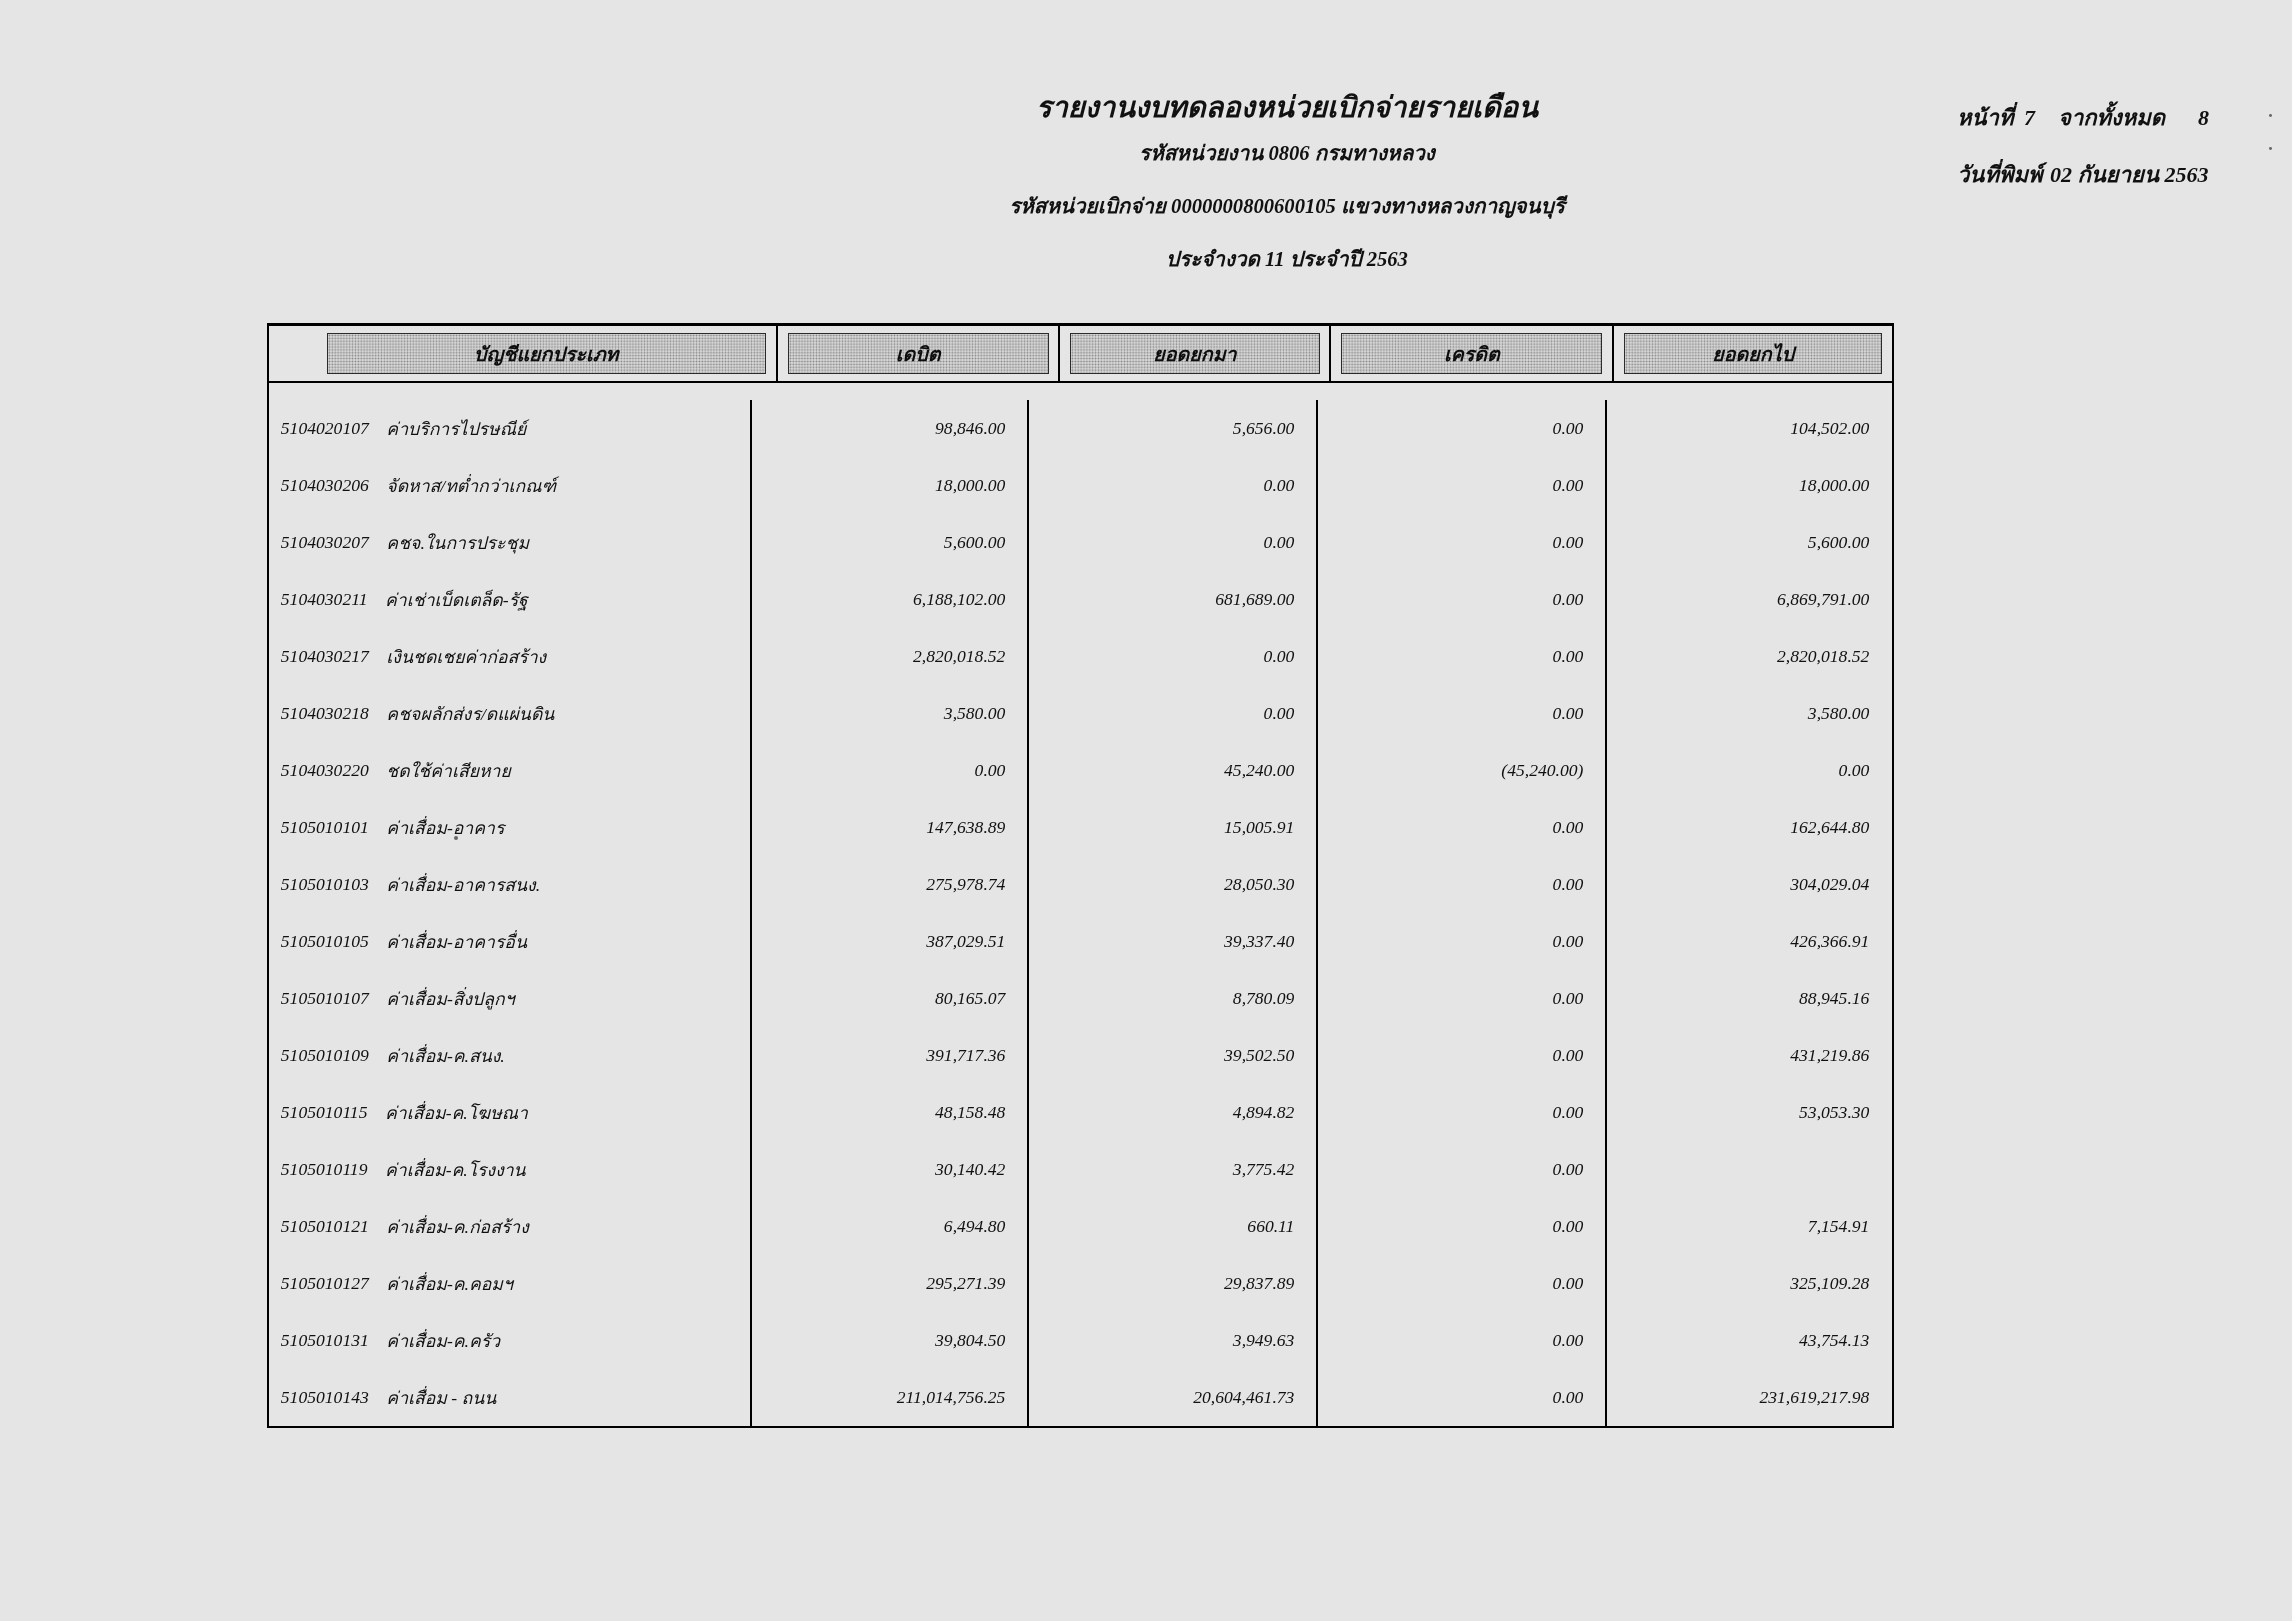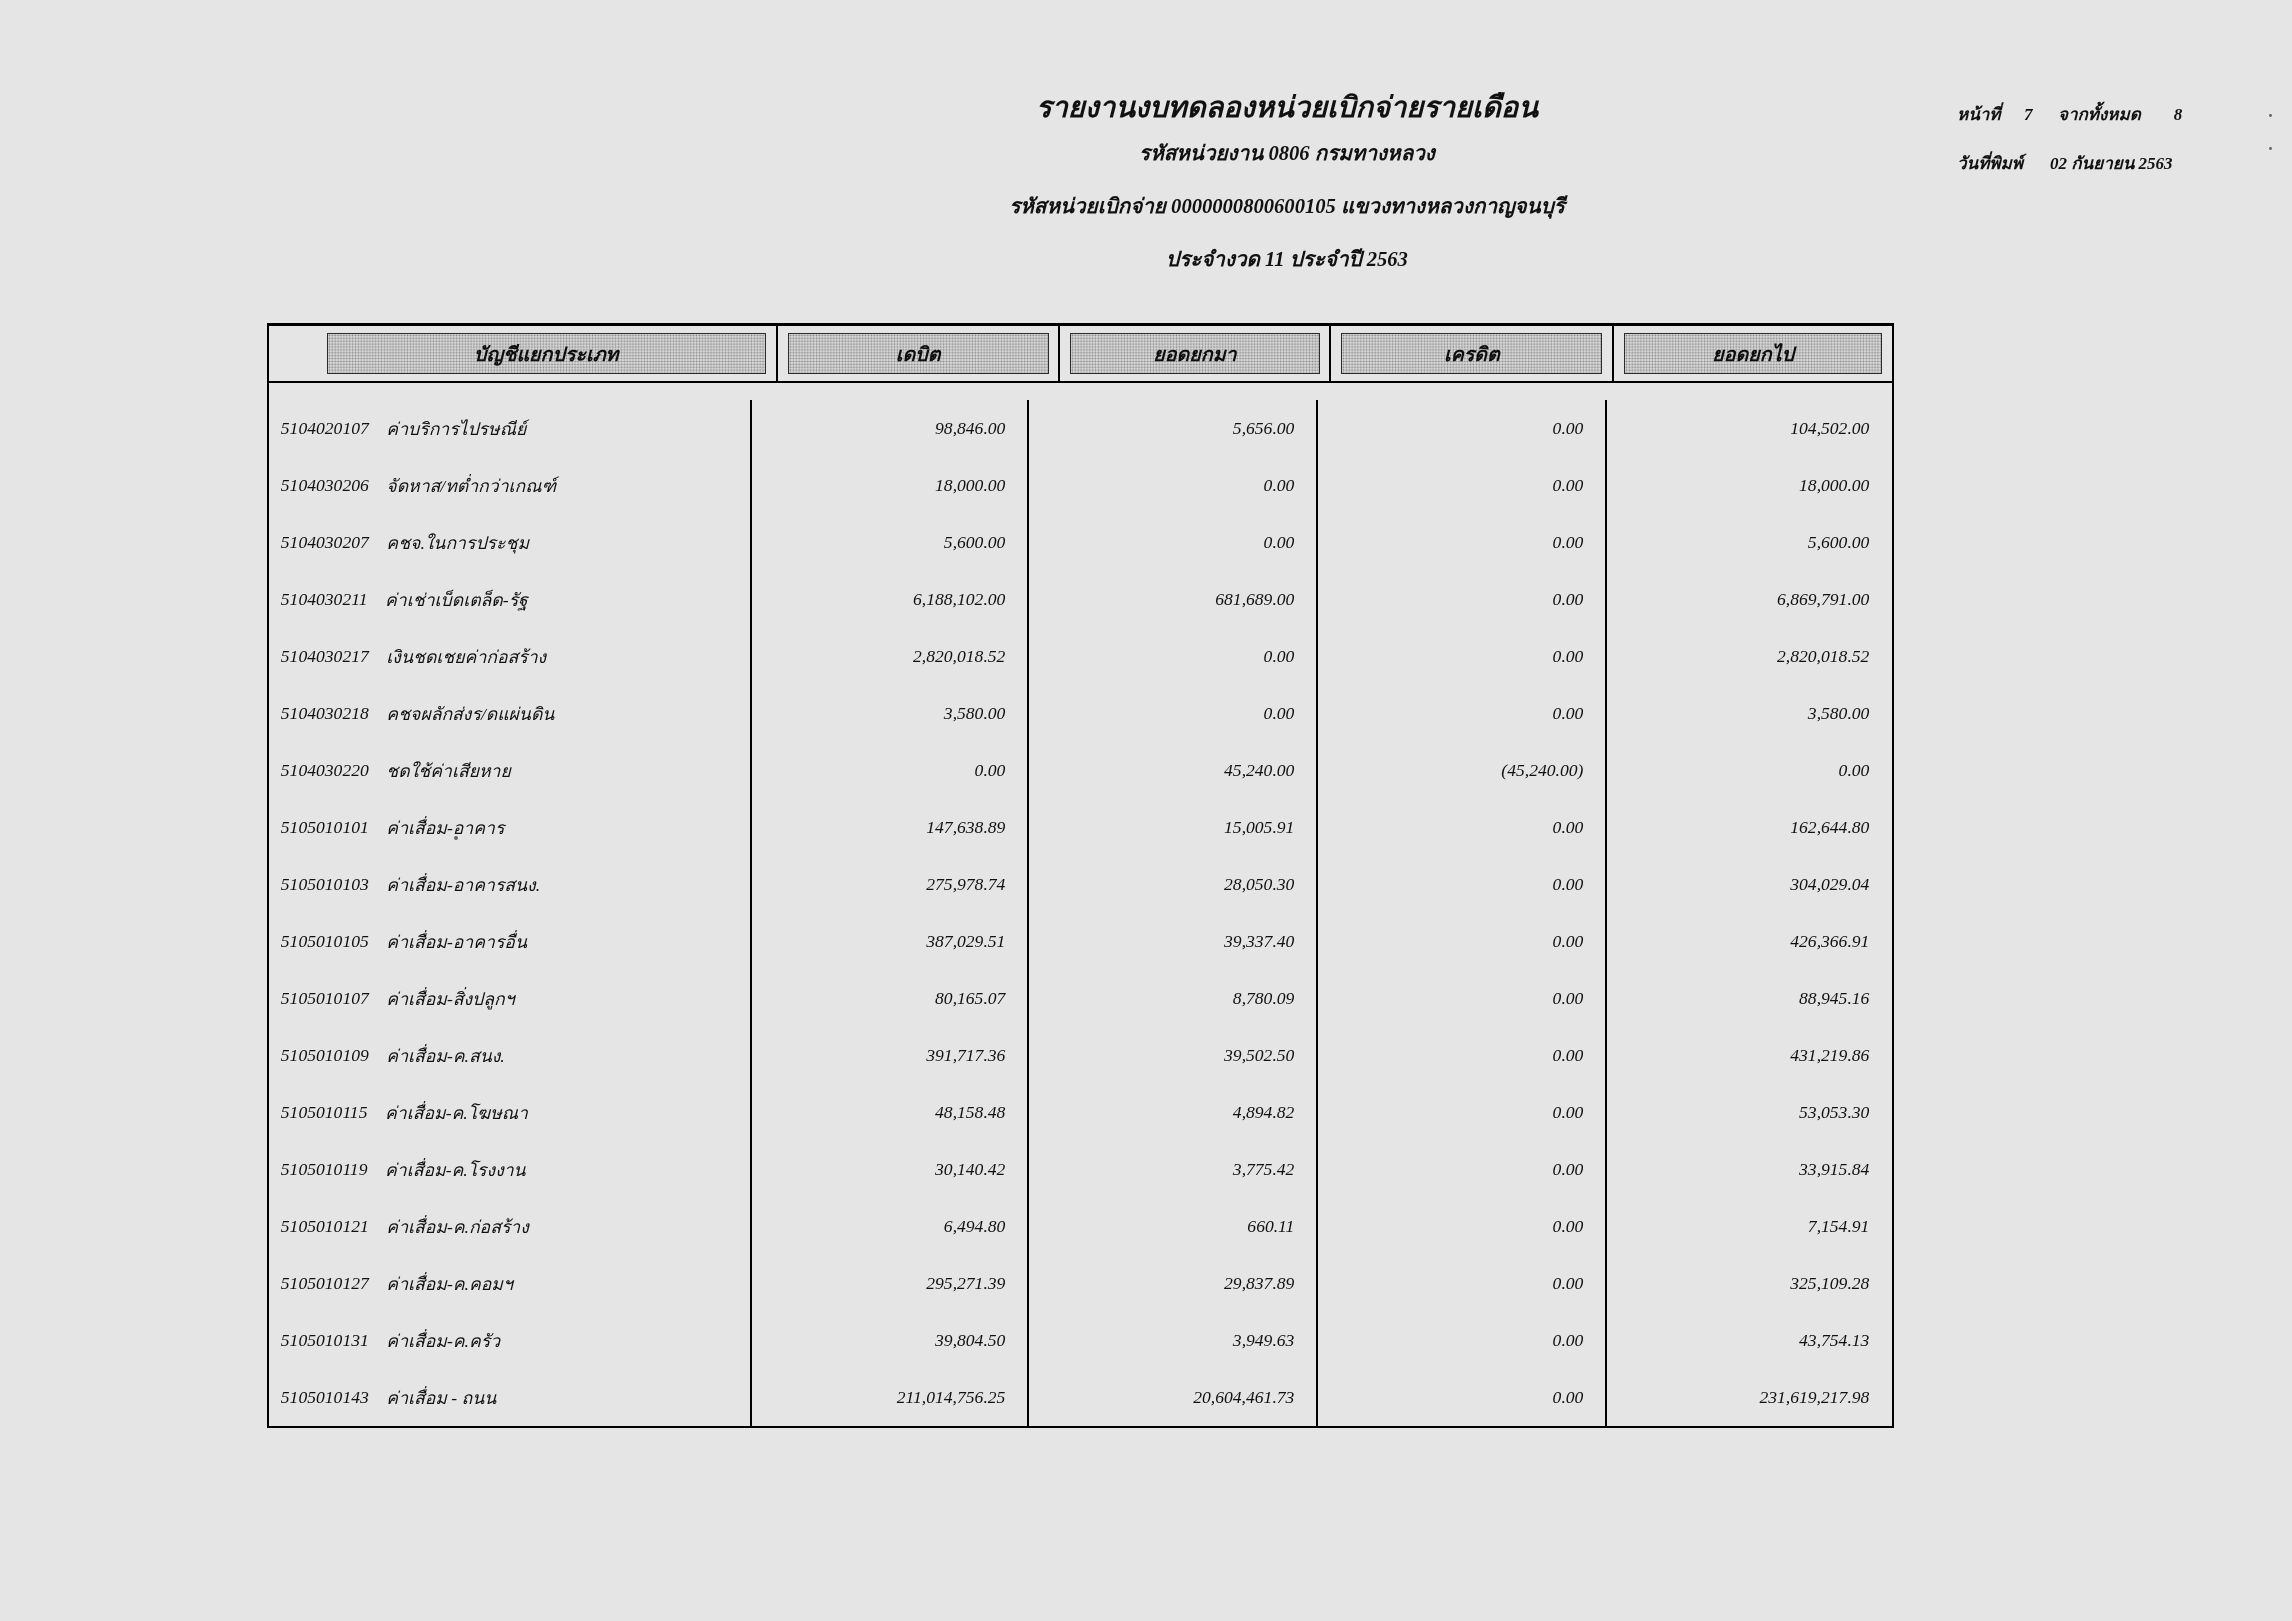--- a/index.html
+++ b/index.html
@@ -34,21 +34,21 @@
   }
   .doc-sub.l2 { margin-top: 15.7px; }
   .doc-sub.l3 { margin-top: 25.5px; }
   .doc-sub.l4 { margin-top: 26.5px; }
 
   
   .pageinfo {
     position: absolute;
     left: 1957px;
     top: 100px;
-    font-size: 17px;
+    font-size: 22px;
     font-weight: bold;
   }
   .pageinfo .row { display: flex; align-items: baseline; }
   .pageinfo .row + .row { margin-top: 22px; }
   .pi-lbl-page { width: 67px; }
   .pi-page-num { width: 34px; }
   .pi-total-num { margin-left: 33px; }
   .pi-lbl-date { width: 93px; }
 
   
@@ -294,21 +294,20 @@
           <div class="td c-cf c-num c-last">53,053.30</div>
         </div>
         <div class="trow">
           <div class="td c-account">
             <span class="code">5105010119</span>
             <span class="acc-name">ค่าเสื่อม-ค.โรงงาน</span>
           </div>
           <div class="td c-bf c-num">30,140.42</div>
           <div class="td c-db c-num">3,775.42</div>
           <div class="td c-cr c-num">0.00</div>
-          <div class="td c-cf c-num c-last">33,915.84</div>
         </div>
         <div class="trow">
           <div class="td c-account">
             <span class="code">5105010121</span>
             <span class="acc-name">ค่าเสื่อม-ค.ก่อสร้าง</span>
           </div>
           <div class="td c-bf c-num">6,494.80</div>
           <div class="td c-db c-num">660.11</div>
           <div class="td c-cr c-num">0.00</div>
           <div class="td c-cf c-num c-last">7,154.91</div>

